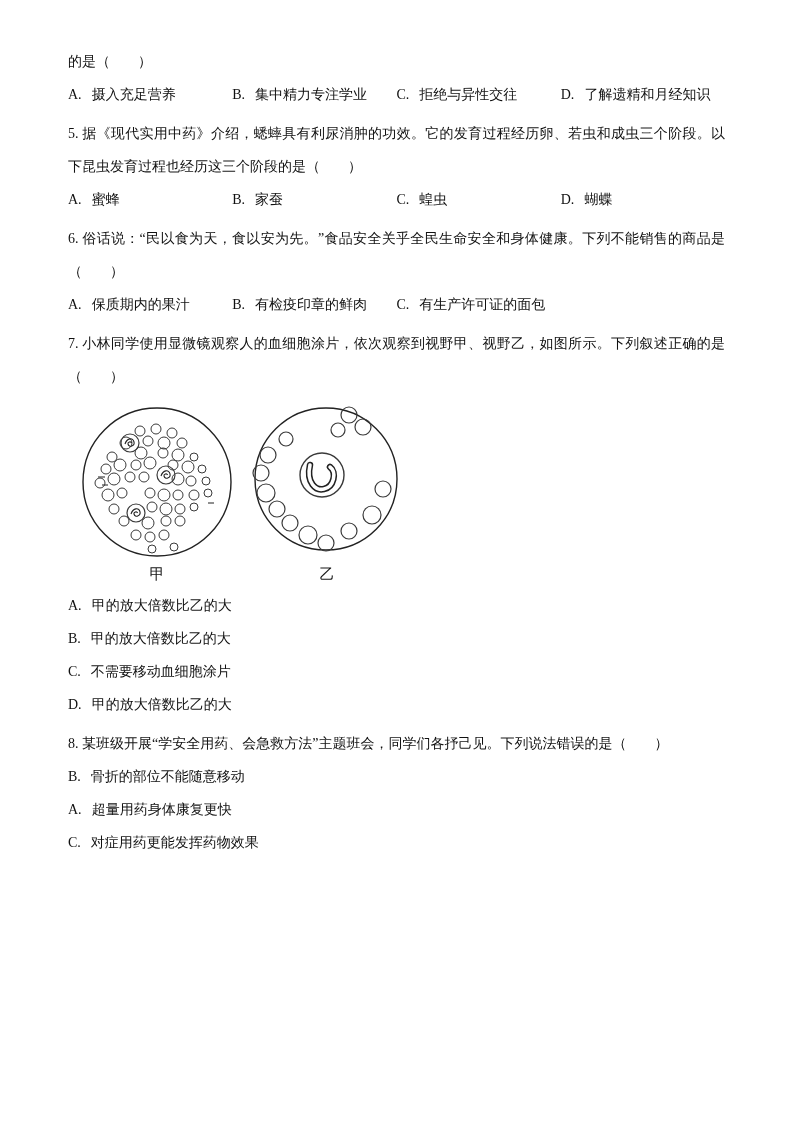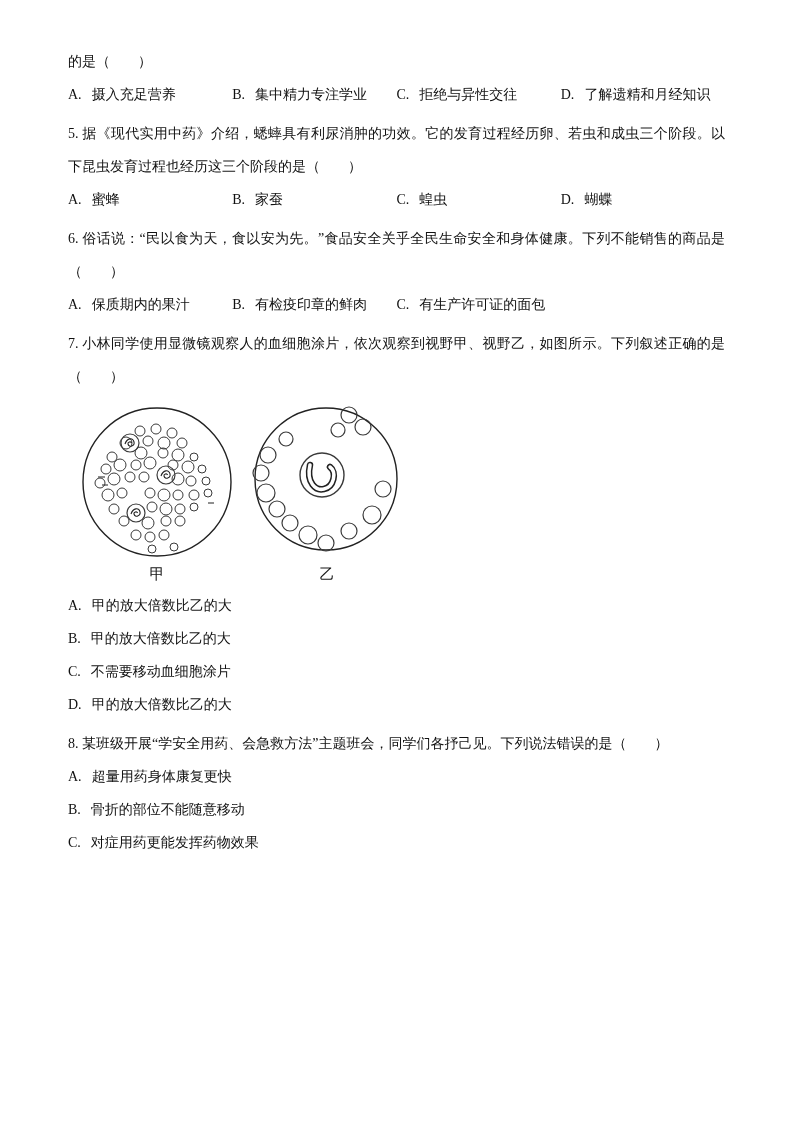--- a/index.html
+++ b/index.html
@@ -161,20 +161,20 @@
       <div class="opt"><span class="opt-label">A.</span><span>甲的放大倍数比乙的大</span></div>
       <div class="opt"><span class="opt-label">B.</span><span>甲的放大倍数比乙的大</span></div>
       <div class="opt"><span class="opt-label">C.</span><span>不需要移动血细胞涂片</span></div>
       <div class="opt"><span class="opt-label">D.</span><span>甲的放大倍数比乙的大</span></div>
     </div>
   </section>
 
   <section class="question">
     <p class="stem">8. 某班级开展“学安全用药、会急救方法”主题班会，同学们各抒己见。下列说法错误的是（　　）</p>
     <div class="opts-col">
+      <div class="opt"><span class="opt-label">B.</span><span>骨折的部位不能随意移动</span></div>
       <div class="opt"><span class="opt-label">A.</span><span>超量用药身体康复更快</span></div>
-      <div class="opt"><span class="opt-label">B.</span><span>骨折的部位不能随意移动</span></div>
       <div class="opt"><span class="opt-label">C.</span><span>对症用药更能发挥药物效果</span></div>
     </div>
   </section>
 
 
 </div>
 
 </body></html>

